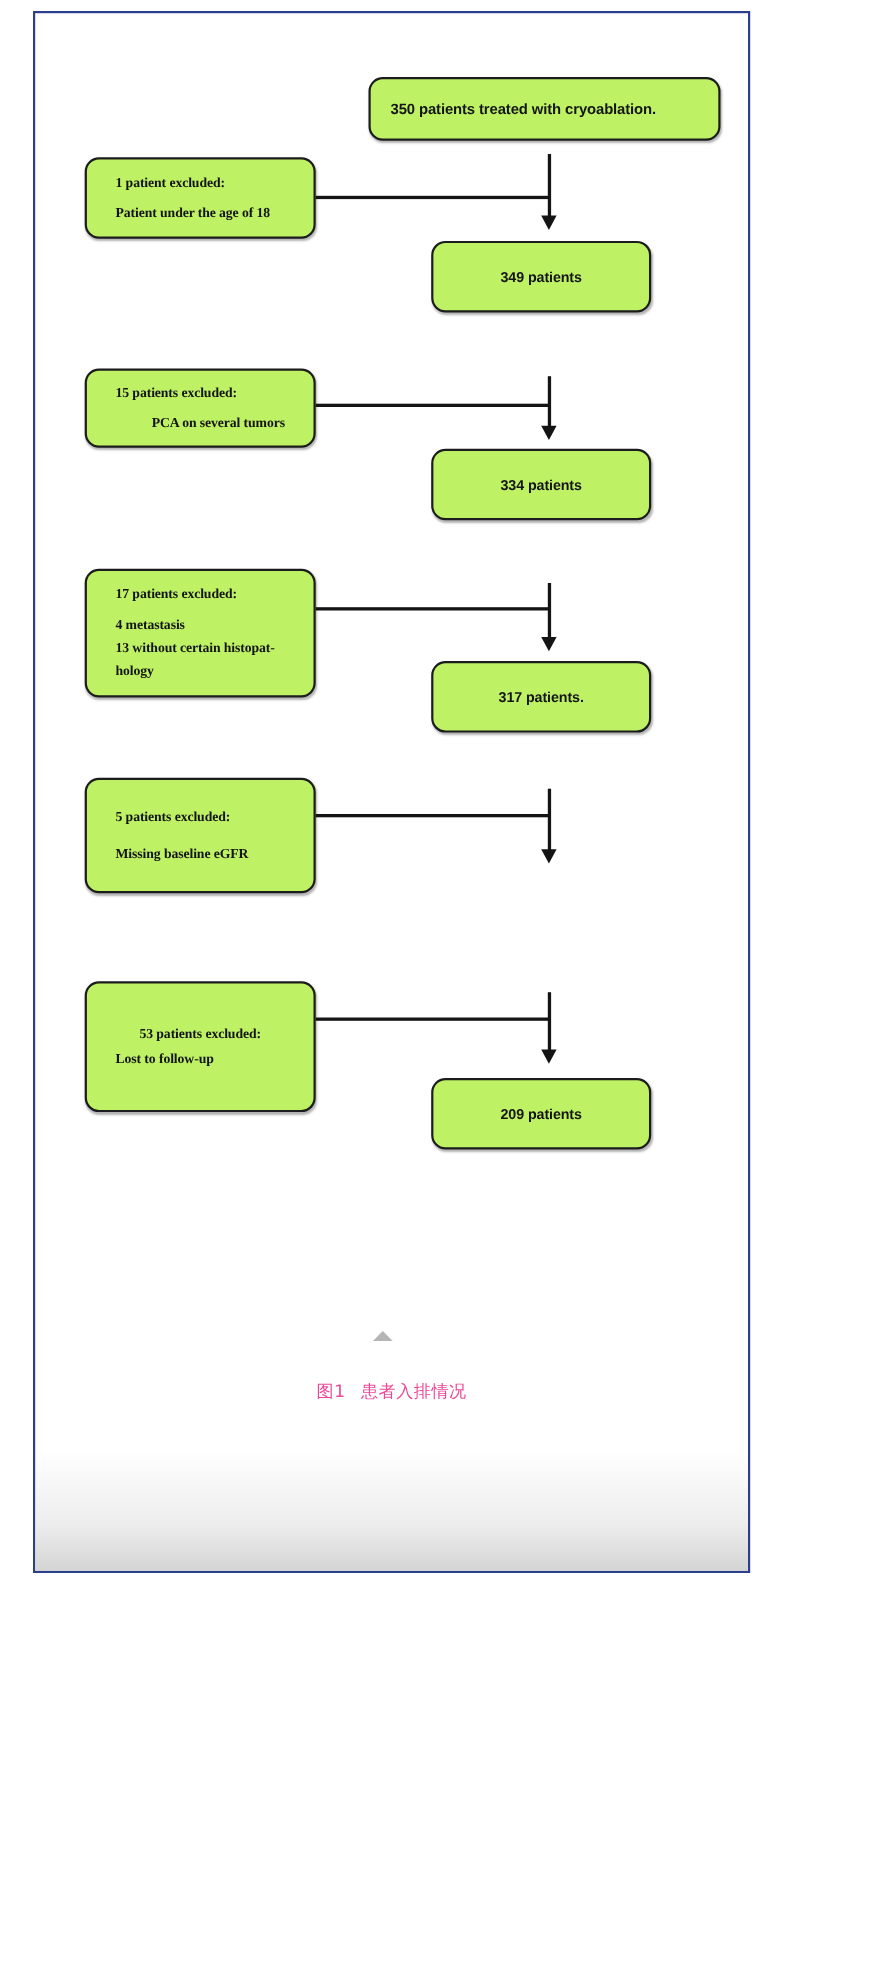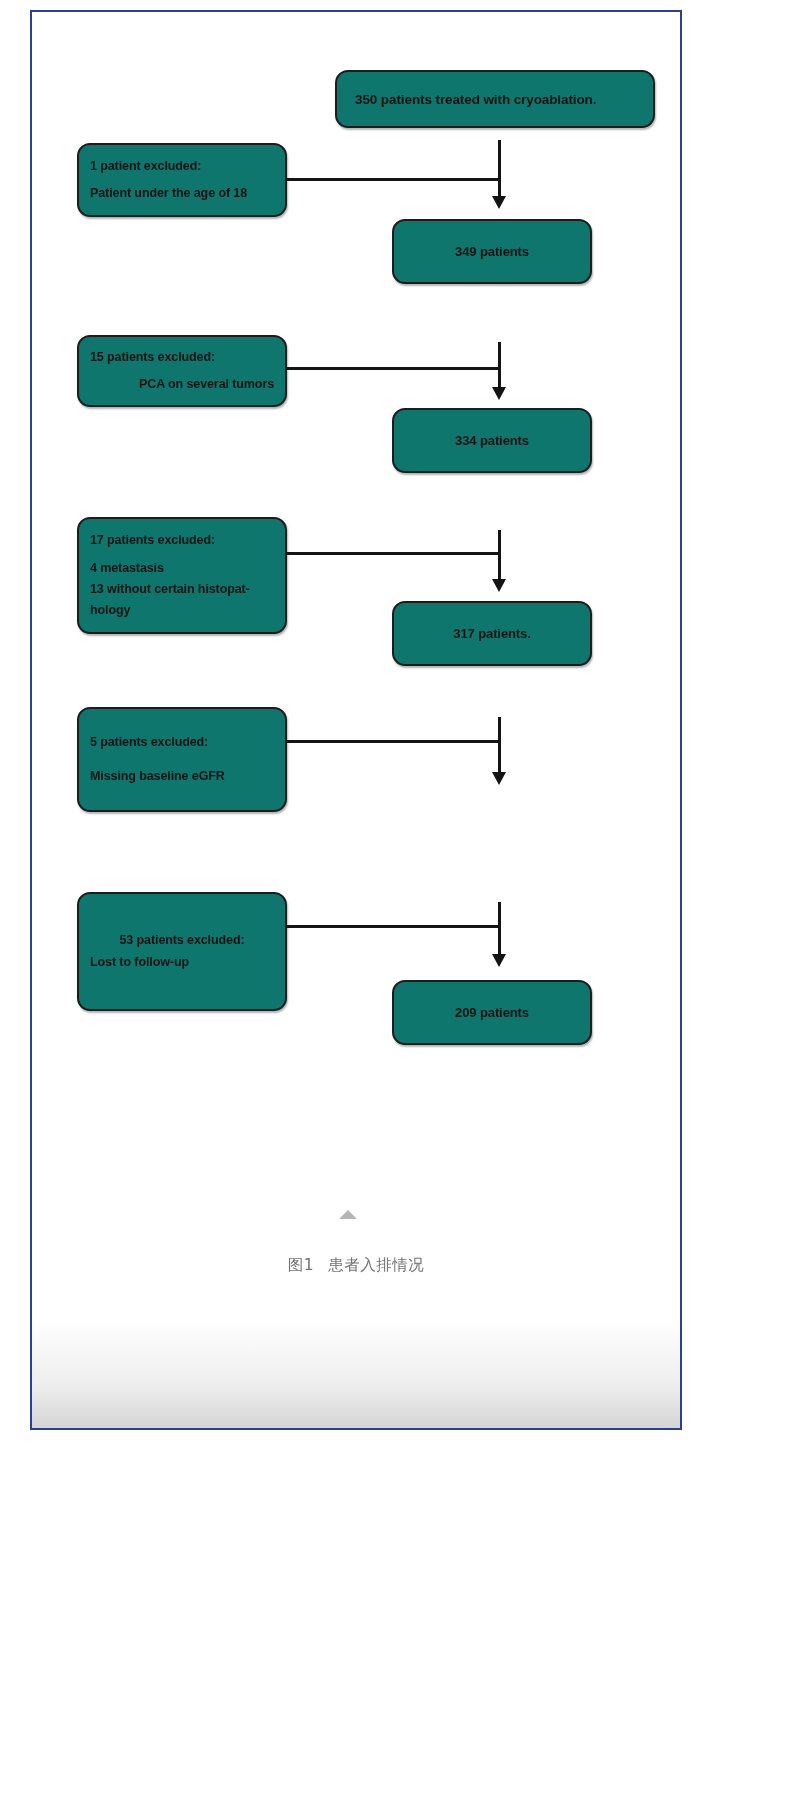--- a/index.html
+++ b/index.html
@@ -43,39 +43,40 @@
     position: absolute;
     left: 0;
     top: 0;
     width: 648px;
     height: 1416px;
   }
 
   .node {
     position: absolute;
     box-sizing: border-box;
-    background: #0f766e;
+    background: #bef264;
     border: 2.5px solid #1c1c1c;
     border-radius: 13px;
     box-shadow: 1px 2px 2px rgba(0,0,0,0.30);
     display: flex;
     flex-direction: column;
     justify-content: center;
     color: #141414;
     font-weight: bold;
     letter-spacing: -0.1px;
   }
 
   
   .node.exclude {
-    padding: 0 11px;
+    padding: 0 26px;
     font-size: 12.5px;
     line-height: 1.05;
     align-items: flex-start;
     text-align: left;
+    font-family: Liberation Serif, serif;
   }
   .node.exclude .line { display: block; width: 100%; }
 
   
   .node.cohort {
     align-items: center;
     justify-content: center;
     text-align: center;
     font-size: 13px;
     padding: 0 10px;
@@ -116,21 +117,21 @@
     border-left: 9px solid transparent;
     border-right: 9px solid transparent;
     border-bottom: 9px solid #b5b5b5;
   }
   #figure-caption {
     position: absolute;
     left: 0;
     width: 648px;
     text-align: center;
     font-size: 15.5px;
-    color: #737373;
+    color: #ec4899;
     font-family: "DejaVu Sans", "Liberation Sans", sans-serif;
     letter-spacing: 0.5px;
   }
   #figure-caption .cap-num { margin-right: 14px; }
 </style>
 </head>
 <body>
 
 <div id="page-frame">
 

